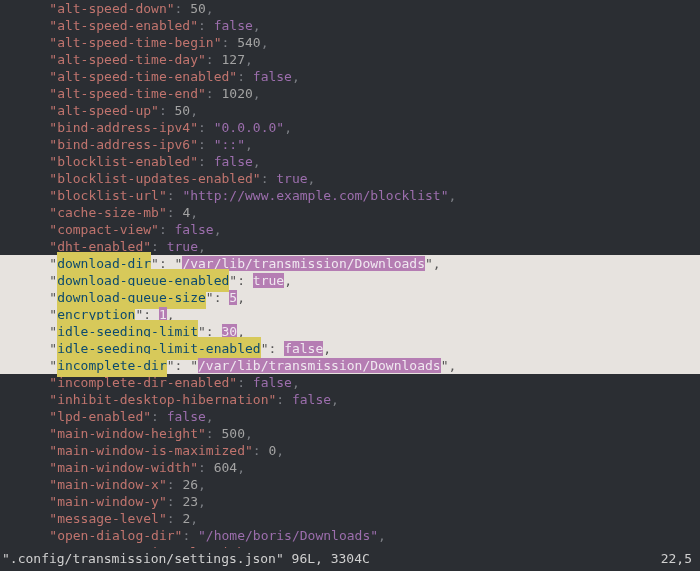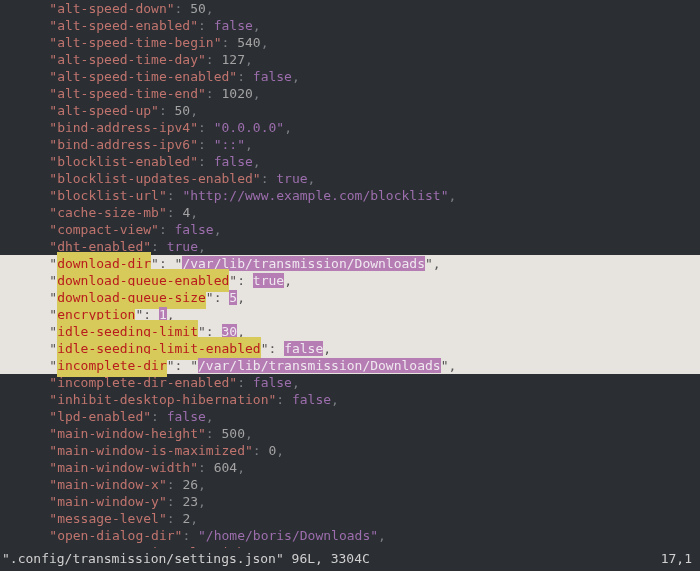--- a/index.html
+++ b/index.html
@@ -22,21 +22,21 @@
   .line { display:block; }
   .sel { background: #e7e3df; display:block; margin-left:-18px; padding-left:18px; color:#555; }
   .sel .punc, .sel .key { color:#555; }
 
   .punc { color: #7c7f85; }
   .key-q { color: #c0746e; }     
   .str  { color: #9c6ead; }      
   .num  { color: #a3a3a3; }      
   .bool { color: #9c6ead; }      
 
-  .hlkey { background:#d7c95a; color:#b91c1c; padding:4px 0;text-align:right; }
+  .hlkey { background:#d7c95a; color:#0c4a6e; padding:4px 0;text-align:right; }
   .hlval-str { background:#b57db3; color:#f0e8f0; padding:0 0;margin-top:32px; }
   .hlval-num { background:#b57db3; color:#f0e8f0; padding:0 0; }
   .hlval-bool{ background:#b57db3; color:#f0e8f0; padding:0 0; }
 
   .statusbar {
     position:absolute;
     left:0; right:0; bottom:0;
     background:#2b2e33;
     color:#d0d0d0;
     padding:2px 8px 4px 2px;
@@ -46,14 +46,14 @@
     justify-content: space-between;
   }
 </style>
 </head>
 <body>
 
 <div class="code" id="code"><span class="line">    <span class="key-q">"alt-speed-down"</span><span class="punc">: </span><span class="num">50</span><span class="punc">,</span></span><span class="line">    <span class="key-q">"alt-speed-enabled"</span><span class="punc">: </span><span class="bool">false</span><span class="punc">,</span></span><span class="line">    <span class="key-q">"alt-speed-time-begin"</span><span class="punc">: </span><span class="num">540</span><span class="punc">,</span></span><span class="line">    <span class="key-q">"alt-speed-time-day"</span><span class="punc">: </span><span class="num">127</span><span class="punc">,</span></span><span class="line">    <span class="key-q">"alt-speed-time-enabled"</span><span class="punc">: </span><span class="bool">false</span><span class="punc">,</span></span><span class="line">    <span class="key-q">"alt-speed-time-end"</span><span class="punc">: </span><span class="num">1020</span><span class="punc">,</span></span><span class="line">    <span class="key-q">"alt-speed-up"</span><span class="punc">: </span><span class="num">50</span><span class="punc">,</span></span><span class="line">    <span class="key-q">"bind-address-ipv4"</span><span class="punc">: </span><span class="str">"0.0.0.0"</span><span class="punc">,</span></span><span class="line">    <span class="key-q">"bind-address-ipv6"</span><span class="punc">: </span><span class="str">"::"</span><span class="punc">,</span></span><span class="line">    <span class="key-q">"blocklist-enabled"</span><span class="punc">: </span><span class="bool">false</span><span class="punc">,</span></span><span class="line">    <span class="key-q">"blocklist-updates-enabled"</span><span class="punc">: </span><span class="bool">true</span><span class="punc">,</span></span><span class="line">    <span class="key-q">"blocklist-url"</span><span class="punc">: </span><span class="str">"http://www.example.com/blocklist"</span><span class="punc">,</span></span><span class="line">    <span class="key-q">"cache-size-mb"</span><span class="punc">: </span><span class="num">4</span><span class="punc">,</span></span><span class="line">    <span class="key-q">"compact-view"</span><span class="punc">: </span><span class="bool">false</span><span class="punc">,</span></span><span class="line">    <span class="key-q">"dht-enabled"</span><span class="punc">: </span><span class="bool">true</span><span class="punc">,</span></span><span class="line sel">    <span class="punc">"</span><span class="hlkey">download-dir</span><span class="punc">"</span><span class="punc">: </span><span class="punc">"</span><span class="hlval-str">/var/lib/transmission/Downloads</span><span class="punc">"</span><span class="punc">,</span></span><span class="line sel">    <span class="punc">"</span><span class="hlkey">download-queue-enabled</span><span class="punc">"</span><span class="punc">: </span><span class="hlval-bool">true</span><span class="punc">,</span></span><span class="line sel">    <span class="punc">"</span><span class="hlkey">download-queue-size</span><span class="punc">"</span><span class="punc">: </span><span class="hlval-num">5</span><span class="punc">,</span></span><span class="line sel">    <span class="punc">"</span><span class="hlkey">encryption</span><span class="punc">"</span><span class="punc">: </span><span class="hlval-num">1</span><span class="punc">,</span></span><span class="line sel">    <span class="punc">"</span><span class="hlkey">idle-seeding-limit</span><span class="punc">"</span><span class="punc">: </span><span class="hlval-num">30</span><span class="punc">,</span></span><span class="line sel">    <span class="punc">"</span><span class="hlkey">idle-seeding-limit-enabled</span><span class="punc">"</span><span class="punc">: </span><span class="hlval-bool">false</span><span class="punc">,</span></span><span class="line sel">    <span class="punc">"</span><span class="hlkey">incomplete-dir</span><span class="punc">"</span><span class="punc">: </span><span class="punc">"</span><span class="hlval-str">/var/lib/transmission/Downloads</span><span class="punc">"</span><span class="punc">,</span></span><span class="line">    <span class="key-q">"incomplete-dir-enabled"</span><span class="punc">: </span><span class="bool">false</span><span class="punc">,</span></span><span class="line">    <span class="key-q">"inhibit-desktop-hibernation"</span><span class="punc">: </span><span class="bool">false</span><span class="punc">,</span></span><span class="line">    <span class="key-q">"lpd-enabled"</span><span class="punc">: </span><span class="bool">false</span><span class="punc">,</span></span><span class="line">    <span class="key-q">"main-window-height"</span><span class="punc">: </span><span class="num">500</span><span class="punc">,</span></span><span class="line">    <span class="key-q">"main-window-is-maximized"</span><span class="punc">: </span><span class="num">0</span><span class="punc">,</span></span><span class="line">    <span class="key-q">"main-window-width"</span><span class="punc">: </span><span class="num">604</span><span class="punc">,</span></span><span class="line">    <span class="key-q">"main-window-x"</span><span class="punc">: </span><span class="num">26</span><span class="punc">,</span></span><span class="line">    <span class="key-q">"main-window-y"</span><span class="punc">: </span><span class="num">23</span><span class="punc">,</span></span><span class="line">    <span class="key-q">"message-level"</span><span class="punc">: </span><span class="num">2</span><span class="punc">,</span></span><span class="line">    <span class="key-q">"open-dialog-dir"</span><span class="punc">: </span><span class="str">"/home/boris/Downloads"</span><span class="punc">,</span></span><span class="line">    <span class="key-q">"peer-congestion-algorithm"</span><span class="punc">: </span><span class="str">""</span><span class="punc">,</span></span></div>
 
 <div class="statusbar">
   <span>".config/transmission/settings.json" 96L, 3304C</span>
-  <span>17,1</span>
+  <span>22,5</span>
 </div>
 
 </body></html>

